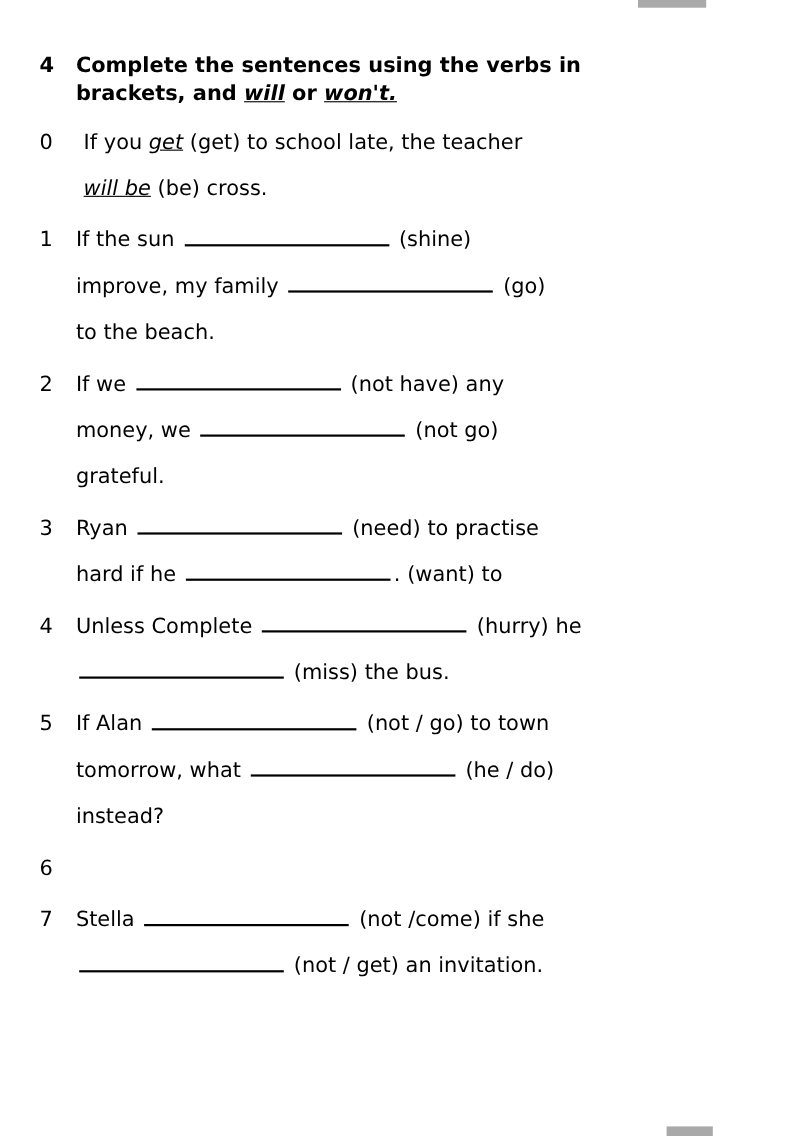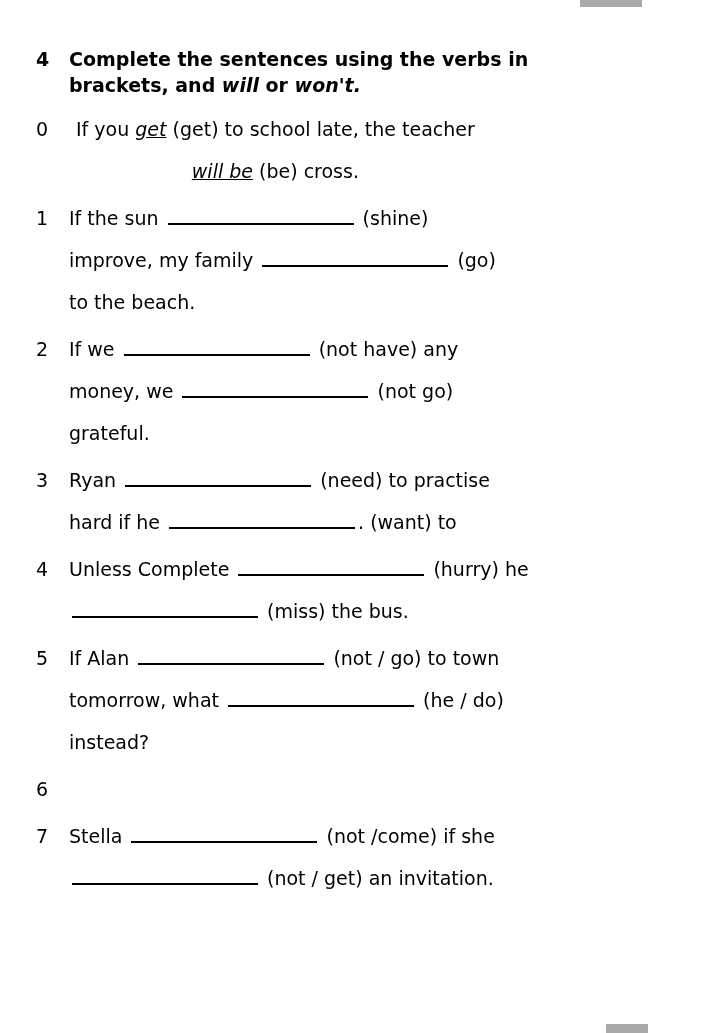--- a/index.html
+++ b/index.html
@@ -63,20 +63,21 @@
     line-height: 26px;
   }
   .ex-title {
     font-weight: bold;
     font-size: 19px;
     line-height: 26px;
     max-width: 560px;
   }
   .ex-title .ital {
     font-style: italic;
+    text-decoration: underline;
   }
 
   
   .q-row {
     display: flex;
     align-items: flex-start;
     margin-top: 5px;
   }
   .q-num {
     width: 33px;
@@ -85,21 +86,20 @@
     line-height: 42px;
     text-align: left;
   }
   .q-body {
     font-size: 19px;
     line-height: 42px;
     max-width: 600px;
   }
   .q-row.example .q-body {
     padding-left: 7px;
-    text-align: center;
   }
 
   .ans {
     text-decoration: underline;
     font-style: italic;
   }
 
   
   .blank {
     display: inline-block;

